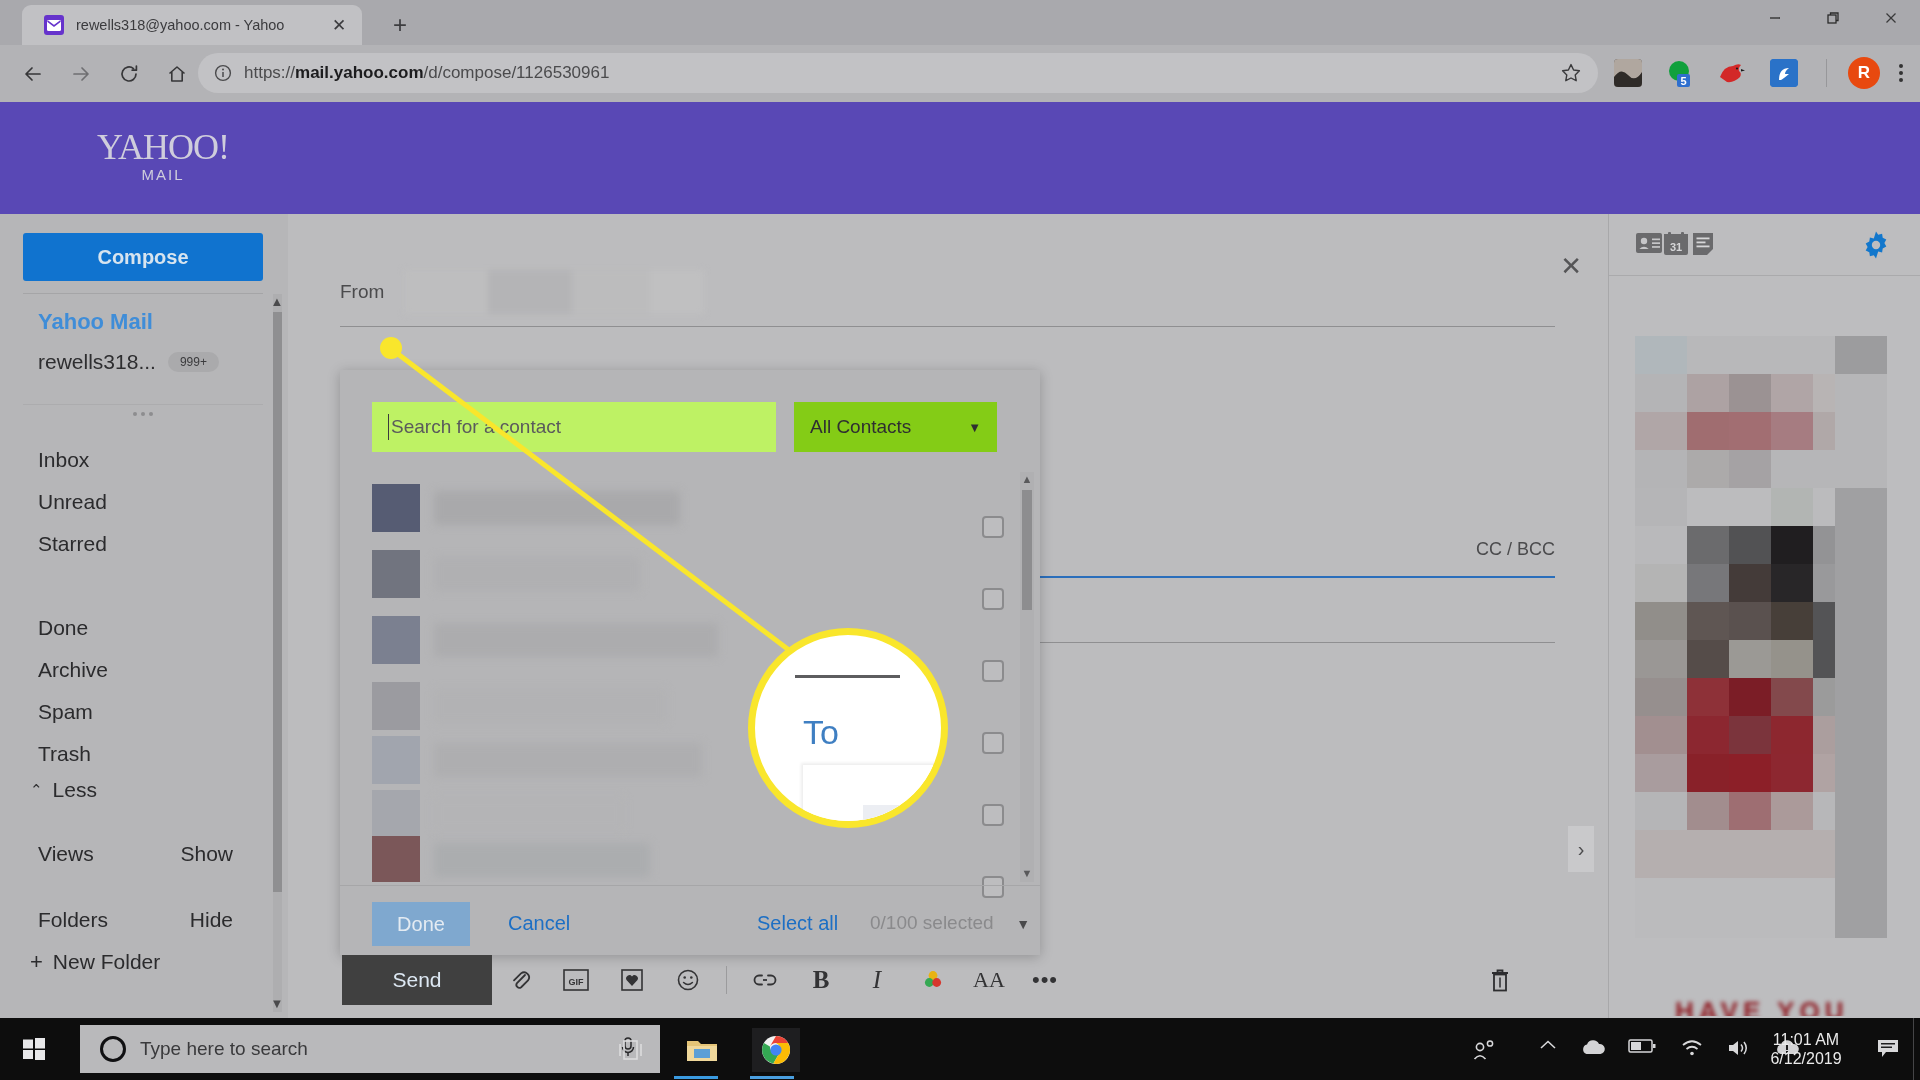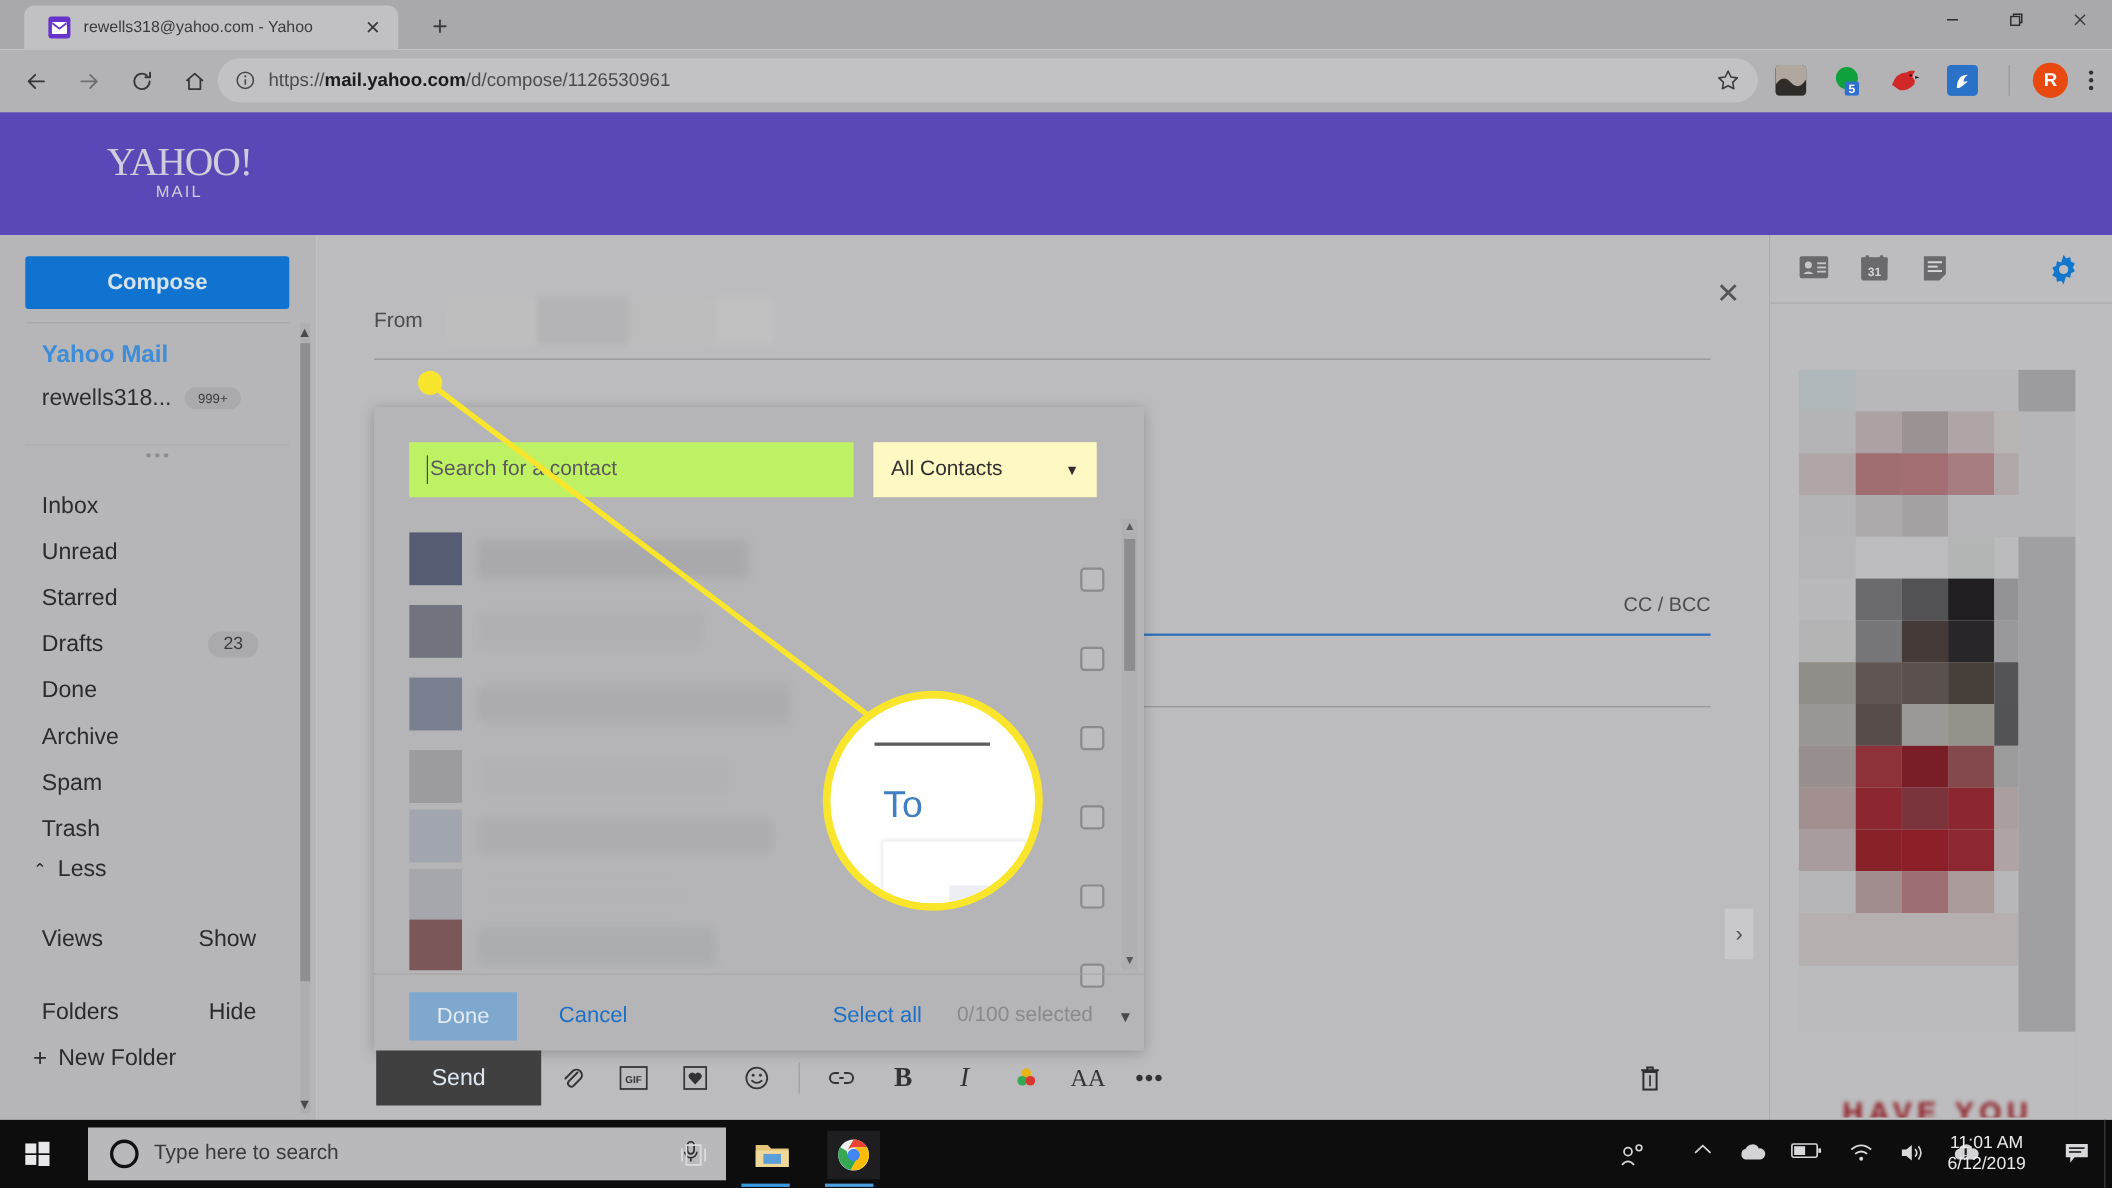--- a/index.html
+++ b/index.html
@@ -256,21 +256,21 @@
   }
   .picker-search {
     width: 404px; height: 50px; background: #bef264; display: flex; align-items: center;
     padding-left: 16px; position: relative;
   }
   .picker-search .caret {
     width: 1px; height: 26px; background: #3a3a3c; margin-right: 2px;
   }
   .picker-search .ph { font-size: 19px; color: #5a5a5c; }
   .picker-select {
-    width: 203px; height: 50px; background: #fef9c3; margin-left: 18px;
+    width: 203px; height: 50px; background: #84cc16; margin-left: 18px;
     display: flex; align-items: center; padding: 0 16px;
     font-size: 19px; color: #2f2f31;
   }
   .picker-select .tri { margin-left: auto; font-size: 13px; }
   .picker-list {
     position: absolute; left: 32px; top: 102px; width: 625px; height: 410px;
     overflow: hidden;
   }
   .prow {
     position: absolute; left: 0; width: 625px; height: 72px;
@@ -334,21 +334,21 @@
   .cbar-sep { width: 1px; height: 28px; background: #9b9b9d; margin: 0 10px; }
   .trash-ic { margin-left: auto; margin-right: 80px; }
 
   
   .rrail {
     position: absolute; left: 1608px; top: 214px; width: 312px; height: 804px;
     background: #bdbdbf; border-left: 1px solid #a8a8aa;
   }
   .rrail-top {
     position: absolute; left: 0; top: 0; width: 312px; height: 62px;
-    display: flex; align-items: center; padding-left: 26px; gap: 28px;
+    display: flex; align-items: center; padding-left: 26px; 
     border-bottom: 1px solid #aaaaac;
   }
   .rr-ic { width: 28px; height: 28px; color: #6a6a6c; }
   .rr-gear { position: absolute; right: 30px; top: 16px; width: 30px; height: 30px; }
   .rad {
     position: absolute; left: 26px; top: 122px; width: 252px; height: 680px;
     overflow: hidden;
   }
   .rad-bottom-text {
     position: absolute; left: 40px; bottom: -6px; width: 180px; height: 26px;
@@ -588,24 +588,20 @@
       </div>
 
     <div class="folder" style="top:225px">
       <span>Inbox</span>
     </div>
     <div class="folder" style="top:267px">
       <span>Unread</span>
     </div>
     <div class="folder" style="top:309px">
       <span>Starred</span>
-    </div>
-    <div class="folder" style="top:351px">
-      <span>Drafts</span>
-      <span class="cnt">23</span>
     </div>
     <div class="folder" style="top:393px">
       <span>Done</span>
     </div>
     <div class="folder" style="top:435px">
       <span>Archive</span>
     </div>
     <div class="folder" style="top:477px">
       <span>Spam</span>
     </div>

